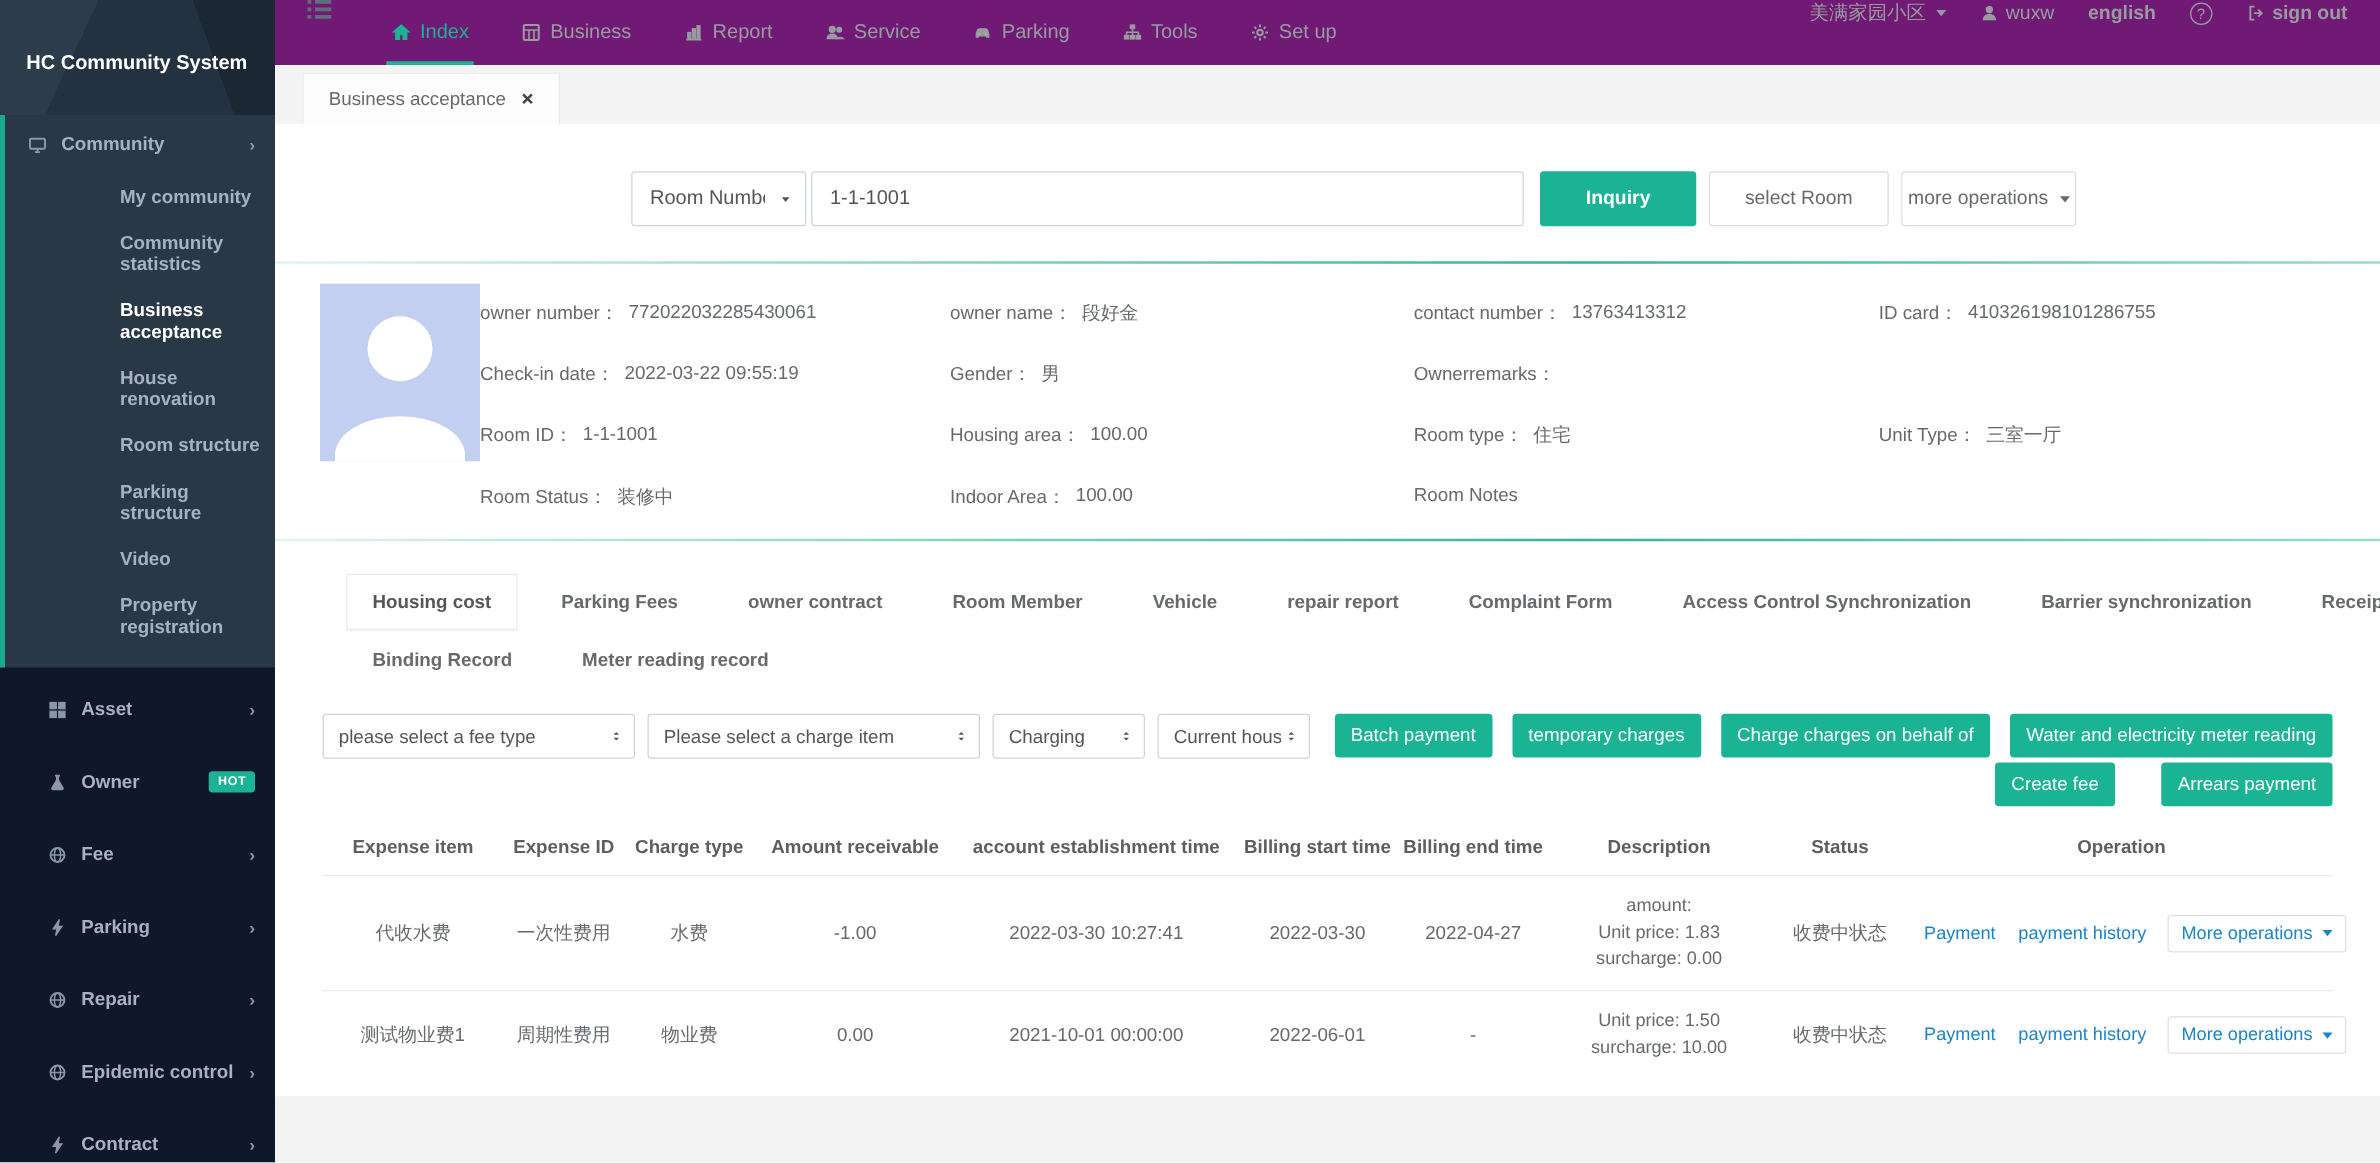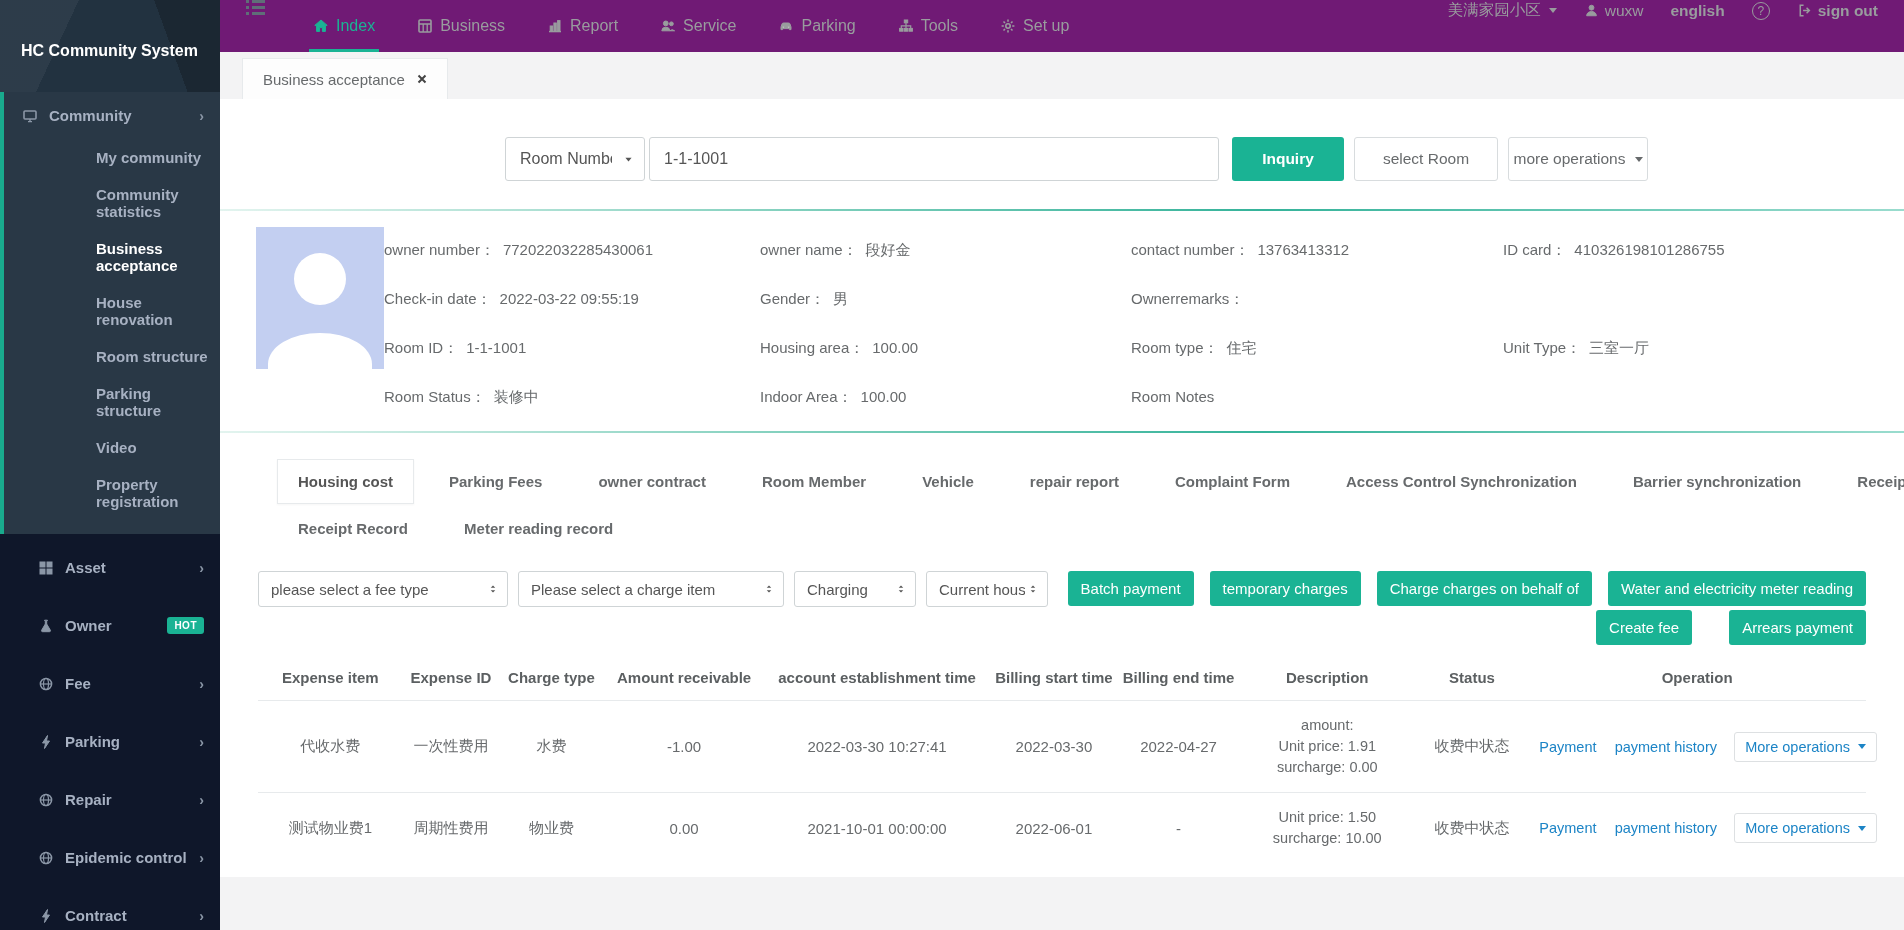--- a/index.html
+++ b/index.html
@@ -63,21 +63,21 @@
   .search-row { display:flex; align-items:center; margin:38px 0 0 285px; height:44px; }
   .cat-select { width:140px; height:44px; border:1px solid #cfd4d6; border-radius:3px; background:#fff;
      display:flex; align-items:center; padding:0 10px 0 14px; font-size:16px; color:#555; cursor:pointer; }
   .cat-select .txt { width:92px; overflow:hidden; white-space:nowrap; }
   .cat-select svg { margin-left:auto; width:11px; height:11px; fill:#555; }
   .room-input { width:570px; height:44px; border:1px solid #cfd4d6; border-radius:3px; margin-left:4px;
      padding:0 14px; font-size:16px; color:#555; font-family:inherit; }
   .btn { border:none; border-radius:3px; font-size:15.5px; cursor:pointer; font-family:inherit; }
   .btn-green { background:#1ab394; color:#fff; }
   .btn-white { background:#fff; color:#676a6c; border:1px solid #d8dcde; }
-  .inquiry-btn { width:112px; height:44px; margin-left:13px; font-weight:bold;}
+  .inquiry-btn { width:125px; height:44px; margin-left:13px; font-weight:bold;}
   .selroom-btn { width:144px; height:44px; margin-left:10px; }
   .moreop-btn { width:140px; height:44px; margin-left:10px; display:inline-flex; align-items:center; justify-content:center; gap:7px;}
   .moreop-btn .caret-down{ border-top-color:#676a6c; }
 
   .sep { height:2px; margin-top:28px;
      background:linear-gradient(90deg,#e3f4ef 0%, #7fcfbc 35%, #35b39a 62%, #9adcce 100%); }
 
   
   .owner-wrap { display:flex; padding:16px 0 0 36px; min-height:196px; }
   .avatar { width:128px; height:142px; background:#c3cff1; position:relative; overflow:hidden; flex-shrink:0; }
@@ -474,21 +474,21 @@
           <span class="dtab">owner contract</span>
           <span class="dtab">Room Member</span>
           <span class="dtab">Vehicle</span>
           <span class="dtab">repair report</span>
           <span class="dtab">Complaint Form</span>
           <span class="dtab">Access Control Synchronization</span>
           <span class="dtab">Barrier synchronization</span>
           <span class="dtab">Receipt for reprinting</span>
         </div>
         <div class="dtab-row second">
-          <span class="dtab">Receipt Record</span>
+          <span class="dtab">Binding Record</span>
           <span class="dtab">Meter reading record</span>
         </div>
       </div>
 
       <div class="filter-row">
         <div class="fselect fs1">
           <span class="txt">please select a fee type</span>
           <svg viewBox="0 0 16 16">
               <path d="M5 6.4 8 3.4l3 3zM5 9.6l3 3 3-3z"></path>
             </svg>
@@ -557,21 +557,21 @@
           <tr>
             <td>代收水费</td>
             <td>一次性费用</td>
             <td>水费</td>
             <td>-1.00</td>
             <td>2022-03-30 10:27:41</td>
             <td>2022-03-30</td>
             <td>2022-04-27</td>
             <td>
               <span class="desc-line">amount:</span>
-              <span class="desc-line">Unit price: 1.91</span>
+              <span class="desc-line">Unit price: 1.83</span>
               <span class="desc-line">surcharge: 0.00</span>
             </td>
             <td>收费中状态</td>
             <td class="op-cell">
               <a class="link">Payment</a>
               <a class="link">payment history</a>
               <button class="more-btn">
                 <span>More operations</span>
                   <span class="caret-down"></span>
               </button>

